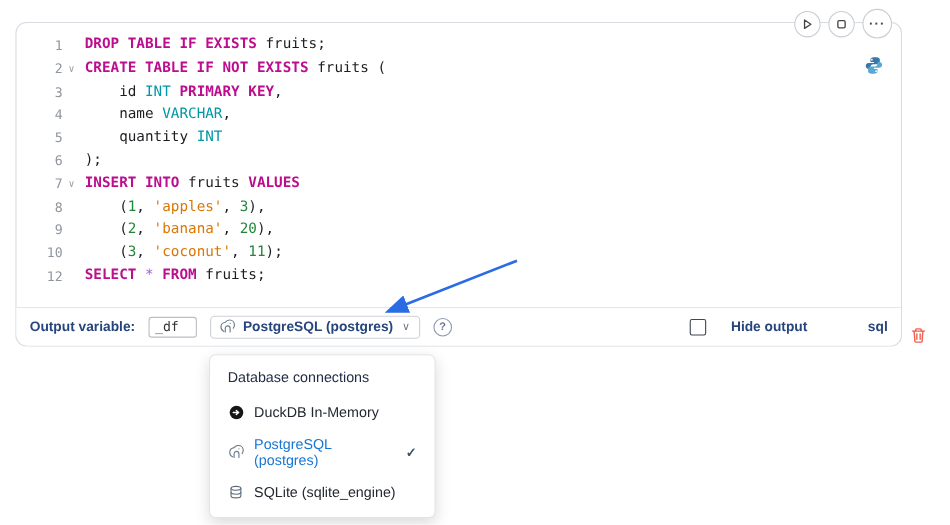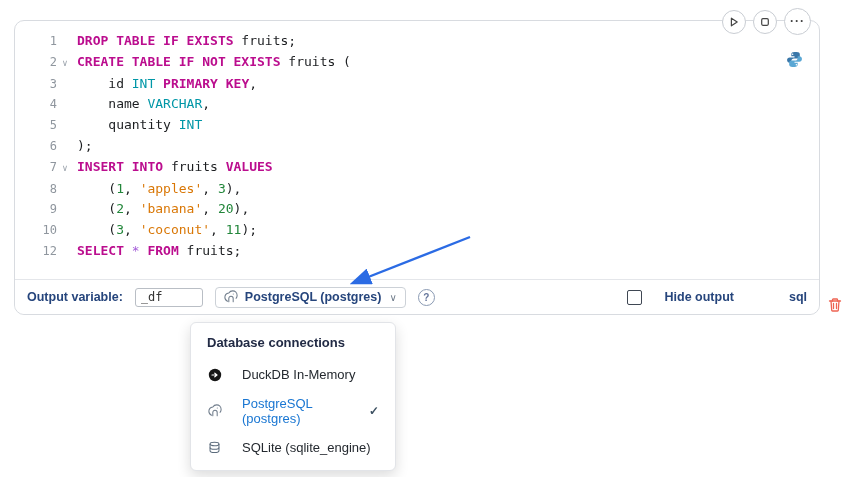--- a/index.html
+++ b/index.html
@@ -31,43 +31,43 @@
   .tk-num{color:#22863a}
   .tk-op{color:#a45dd8}
   .tk-pl{color:#1c1e21}
   .py{position:absolute;right:6px;top:20px;width:17px;height:17px}
 
   
   .cell-toolbar{position:absolute;left:0;right:0;bottom:0;height:35px;border-top:1px solid #e4e6ea;
         display:flex;align-items:center;padding:12px 12px;gap:12px;box-sizing:border-box;background:#fff;
         border-radius:0 0 10px 10px}
   .tb-label{font-size:12.5px;font-weight:bold;color:#26457c;white-space:nowrap}
-  .tb-input{width:68px;height:19px;border:1px solid #b9bec5;border-radius:3px;font-size:12px;
+  .tb-input{width:44px;height:19px;border:1px solid #b9bec5;border-radius:3px;font-size:12px;
         padding:0 5px;color:#333;box-sizing:border-box;font-family:"DejaVu Sans Mono",monospace}
   .conn{display:flex;align-items:center;gap:6px;border:1px solid #ccd1d7;border-radius:4px;
         padding:2px 8px;cursor:pointer;background:#fff}
   .conn-label{font-size:12.5px;font-weight:bold;color:#26457c;white-space:nowrap}
   .chev{color:#6f7b8a;font-size:10px;margin-left:2px}
   .help{width:15px;height:15px;border:1.3px solid #8a9ab3;border-radius:50%;color:#64759b;
         font-size:10px;font-weight:bold;display:flex;align-items:center;justify-content:center;flex:none}
   .tb-right{margin-left:auto;display:flex;align-items:center;gap:23px}
   .chk{width:13px;height:13px;border:1.6px solid #3f4753;border-radius:2px;background:#fff;cursor:pointer;flex:none}
   .lang{margin-left:32px}
 
   
   .trash{position:absolute;left:827px;top:297px;width:16px;height:16px;cursor:pointer}
 
   
   .annot{position:absolute;left:0;top:0;pointer-events:none;z-index:5}
 
   
   .dropdown{position:absolute;left:190px;top:322px;width:206px;background:#fff;border:1px solid #e2e4e8;
         border-radius:6px;box-shadow:0 5px 14px rgba(0,0,0,.14);padding:10px 0 8px;z-index:6;box-sizing:border-box}
-  .dd-title{font-size:13px;font-weight:bold;color:#222b45;padding:2px 16px 10px}
-  .dd-item{display:flex;align-items:center;gap:20px;padding:7px 16px;font-size:13px;cursor:pointer}
+  .dd-title{font-size:13px;font-weight:normal;color:#222b45;padding:2px 16px 10px}
+  .dd-item{display:flex;align-items:center;gap:9px;padding:7px 16px;font-size:13px;cursor:pointer}
   .dd-label{color:#24292f}
   .dd-item.selected .dd-label{color:#1976d2}
   .dd-check{margin-left:auto;color:#3d5162;font-size:12px;font-weight:bold}
   .dd-ic{width:15px;height:15px;flex:none;display:flex;align-items:center;justify-content:center}
 </style>
 </head>
 <body>
 
 <div class="stage">
 

